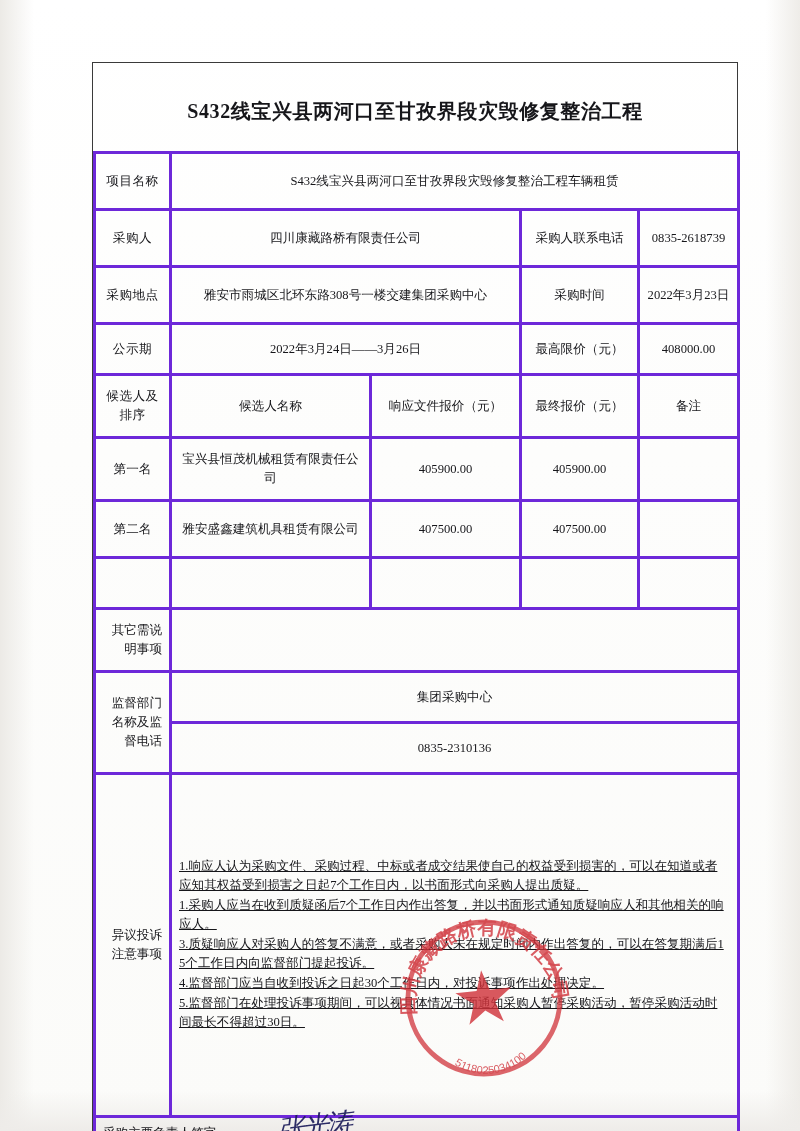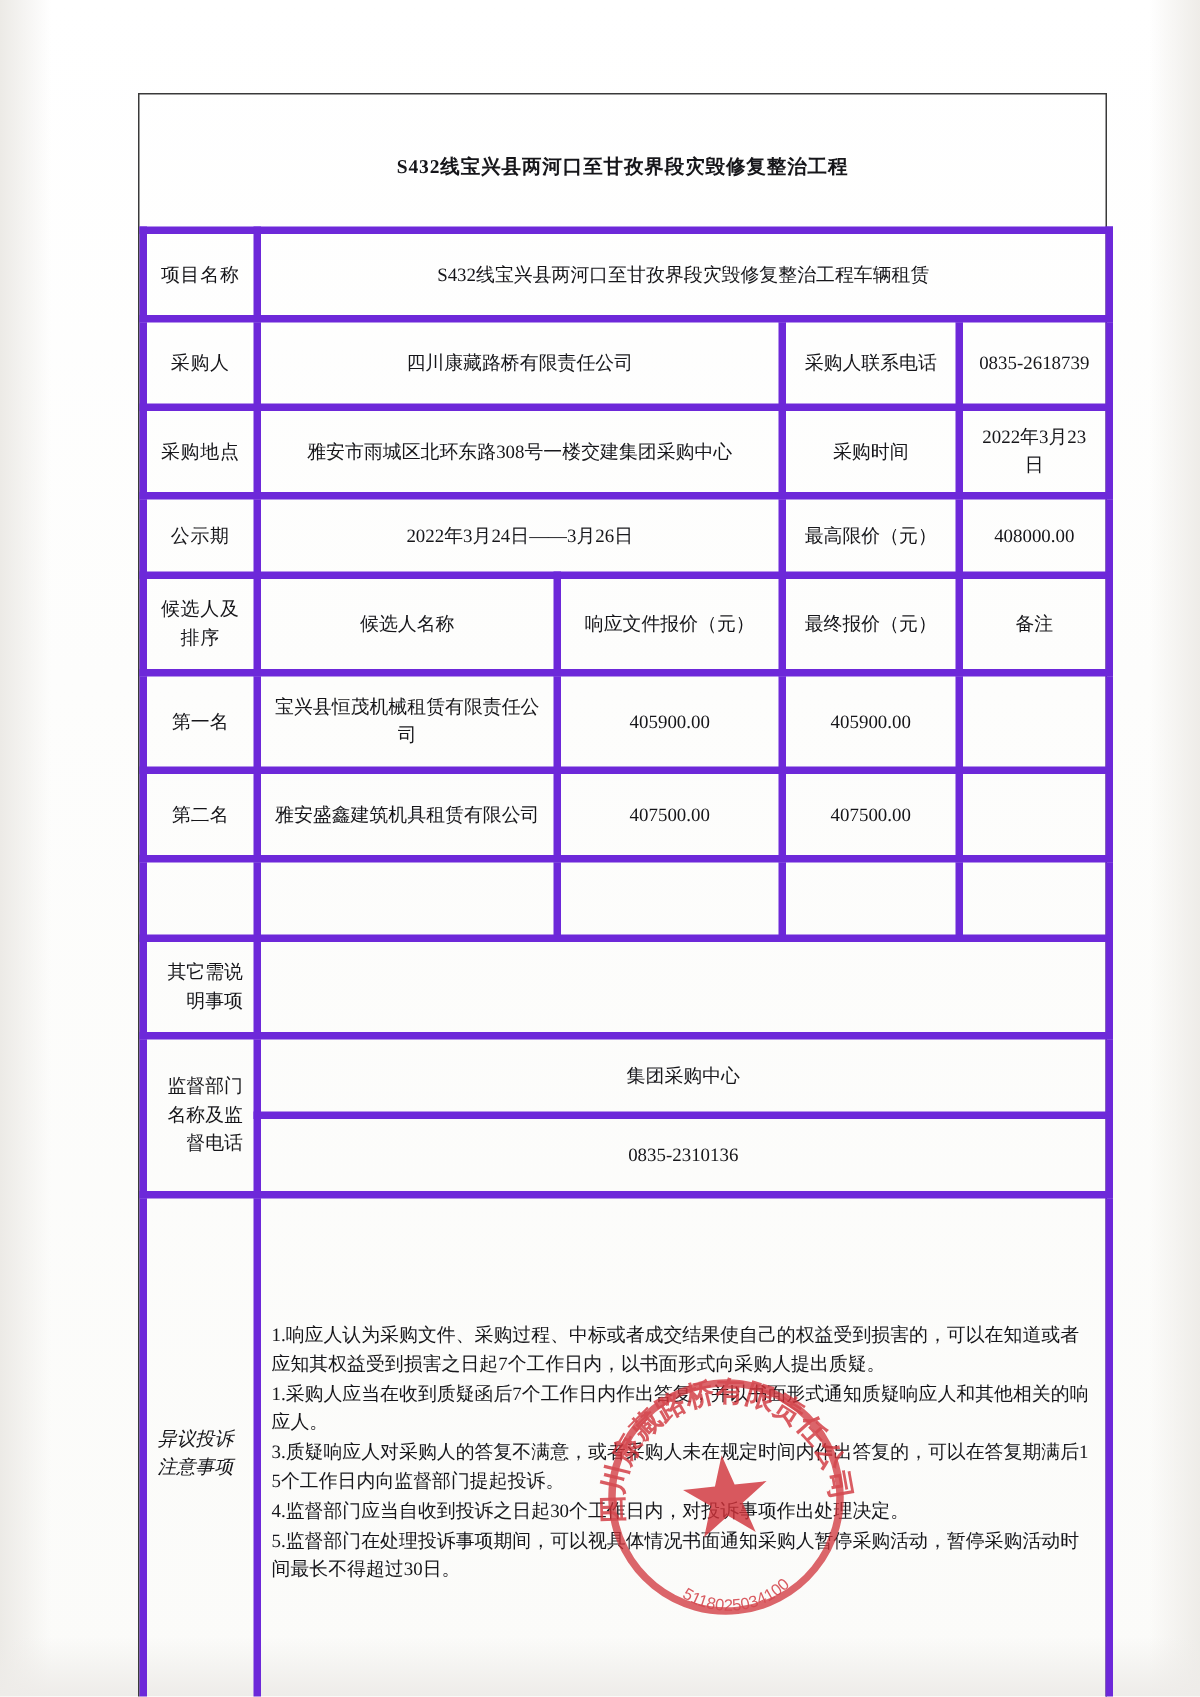--- a/index.html
+++ b/index.html
@@ -36,33 +36,33 @@
     width: 646px;
     border: 1.6px solid #3a3a3a;
     box-sizing: border-box;
     background: transparent;
   }
   .title-block {
     padding: 34px 20px 26px 20px;
     text-align: center;
   }
   .title-line {
-    font-size: 13px;
+    font-size: 20px;
     font-weight: bold;
     letter-spacing: 0.6px;
     line-height: 28px;
     font-family: "Liberation Serif", "DejaVu Serif", serif;
   }
   table.main {
     border-collapse: collapse;
     width: 100%;
     table-layout: fixed;
   }
   table.main td {
-    border: 5px solid #6d28d9;
+    border: 3px solid #6d28d9;
     font-size: 12.6px;
     line-height: 19px;
     padding: 5px 7px;
     vertical-align: middle;
     word-break: break-all;
   }
   .lbl {
     text-align: center;
     white-space: pre-line;
     letter-spacing: 0.5px;
@@ -85,27 +85,27 @@
   .notes-cell {
     text-align: left;
     vertical-align: top;
     padding: 10px 12px 10px 12px;
     font-size: 12.4px;
     line-height: 21px;
   }
   .notes-cell p {
     margin: 0 4px 1px 0;
     text-indent: 0;
+    text-decoration: underline;
   }
   .complaint-lbl {
-    text-align: left;
+    text-align: right;
     white-space: pre-line;
     font-size: 12.6px;
     line-height: 19px;
-    font-style: italic;
   }
   .sig-cell {
     height: 62px;
     position: relative;
     text-align: left;
     padding-left: 12px;
     font-size: 12.6px;
   }
   .sig-wrap {
     position: relative;

